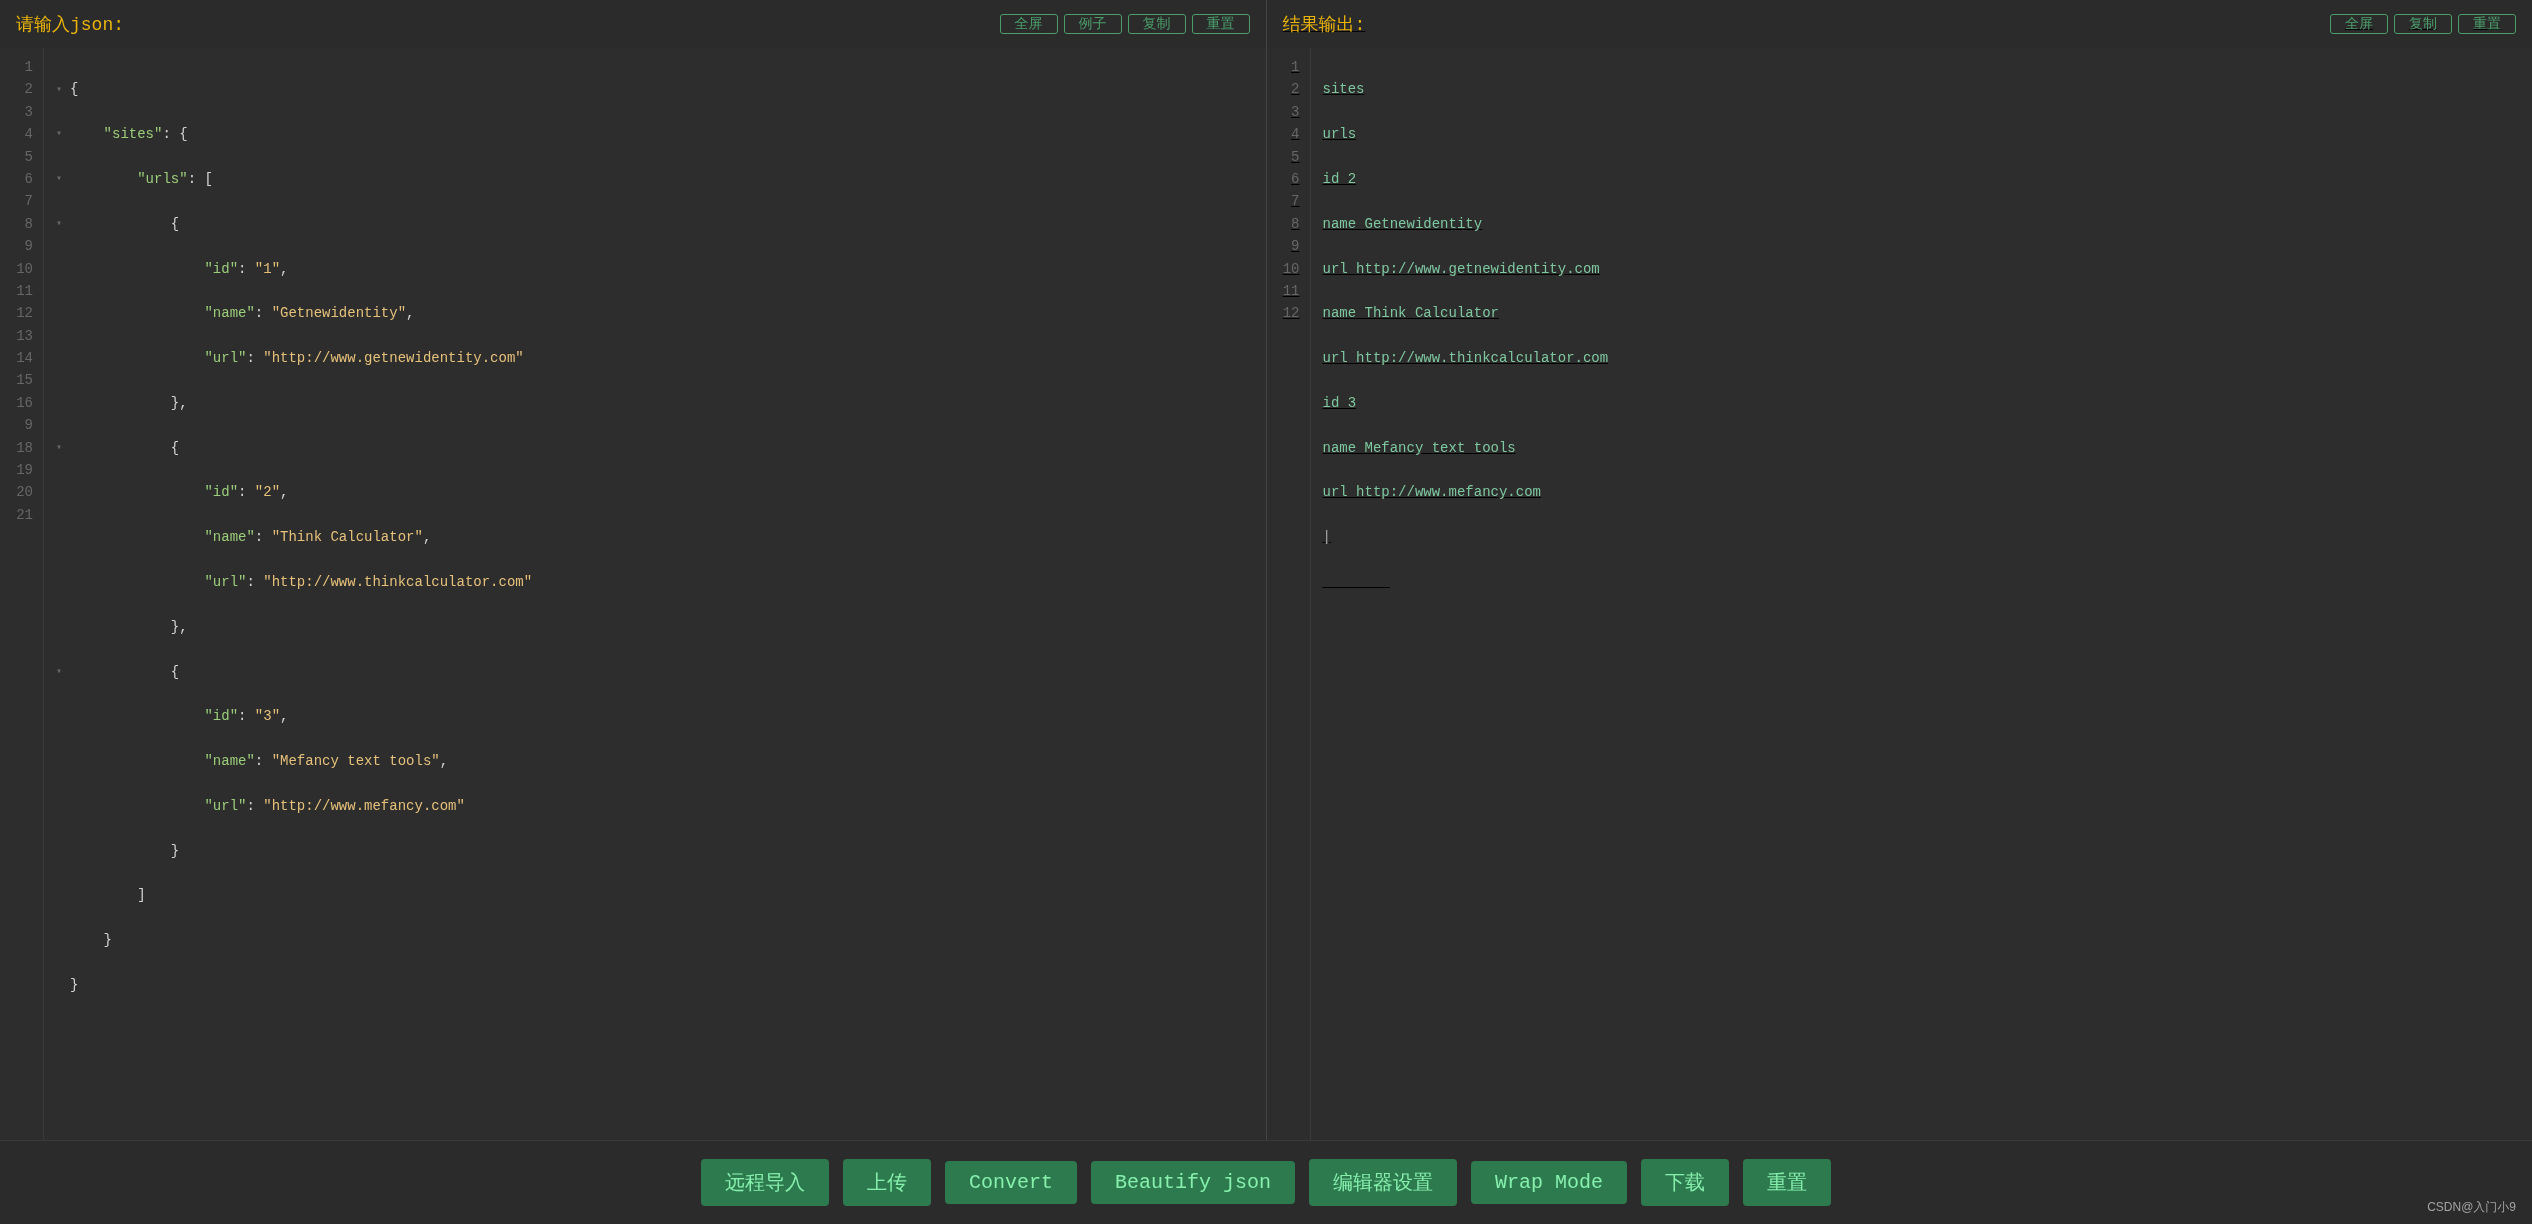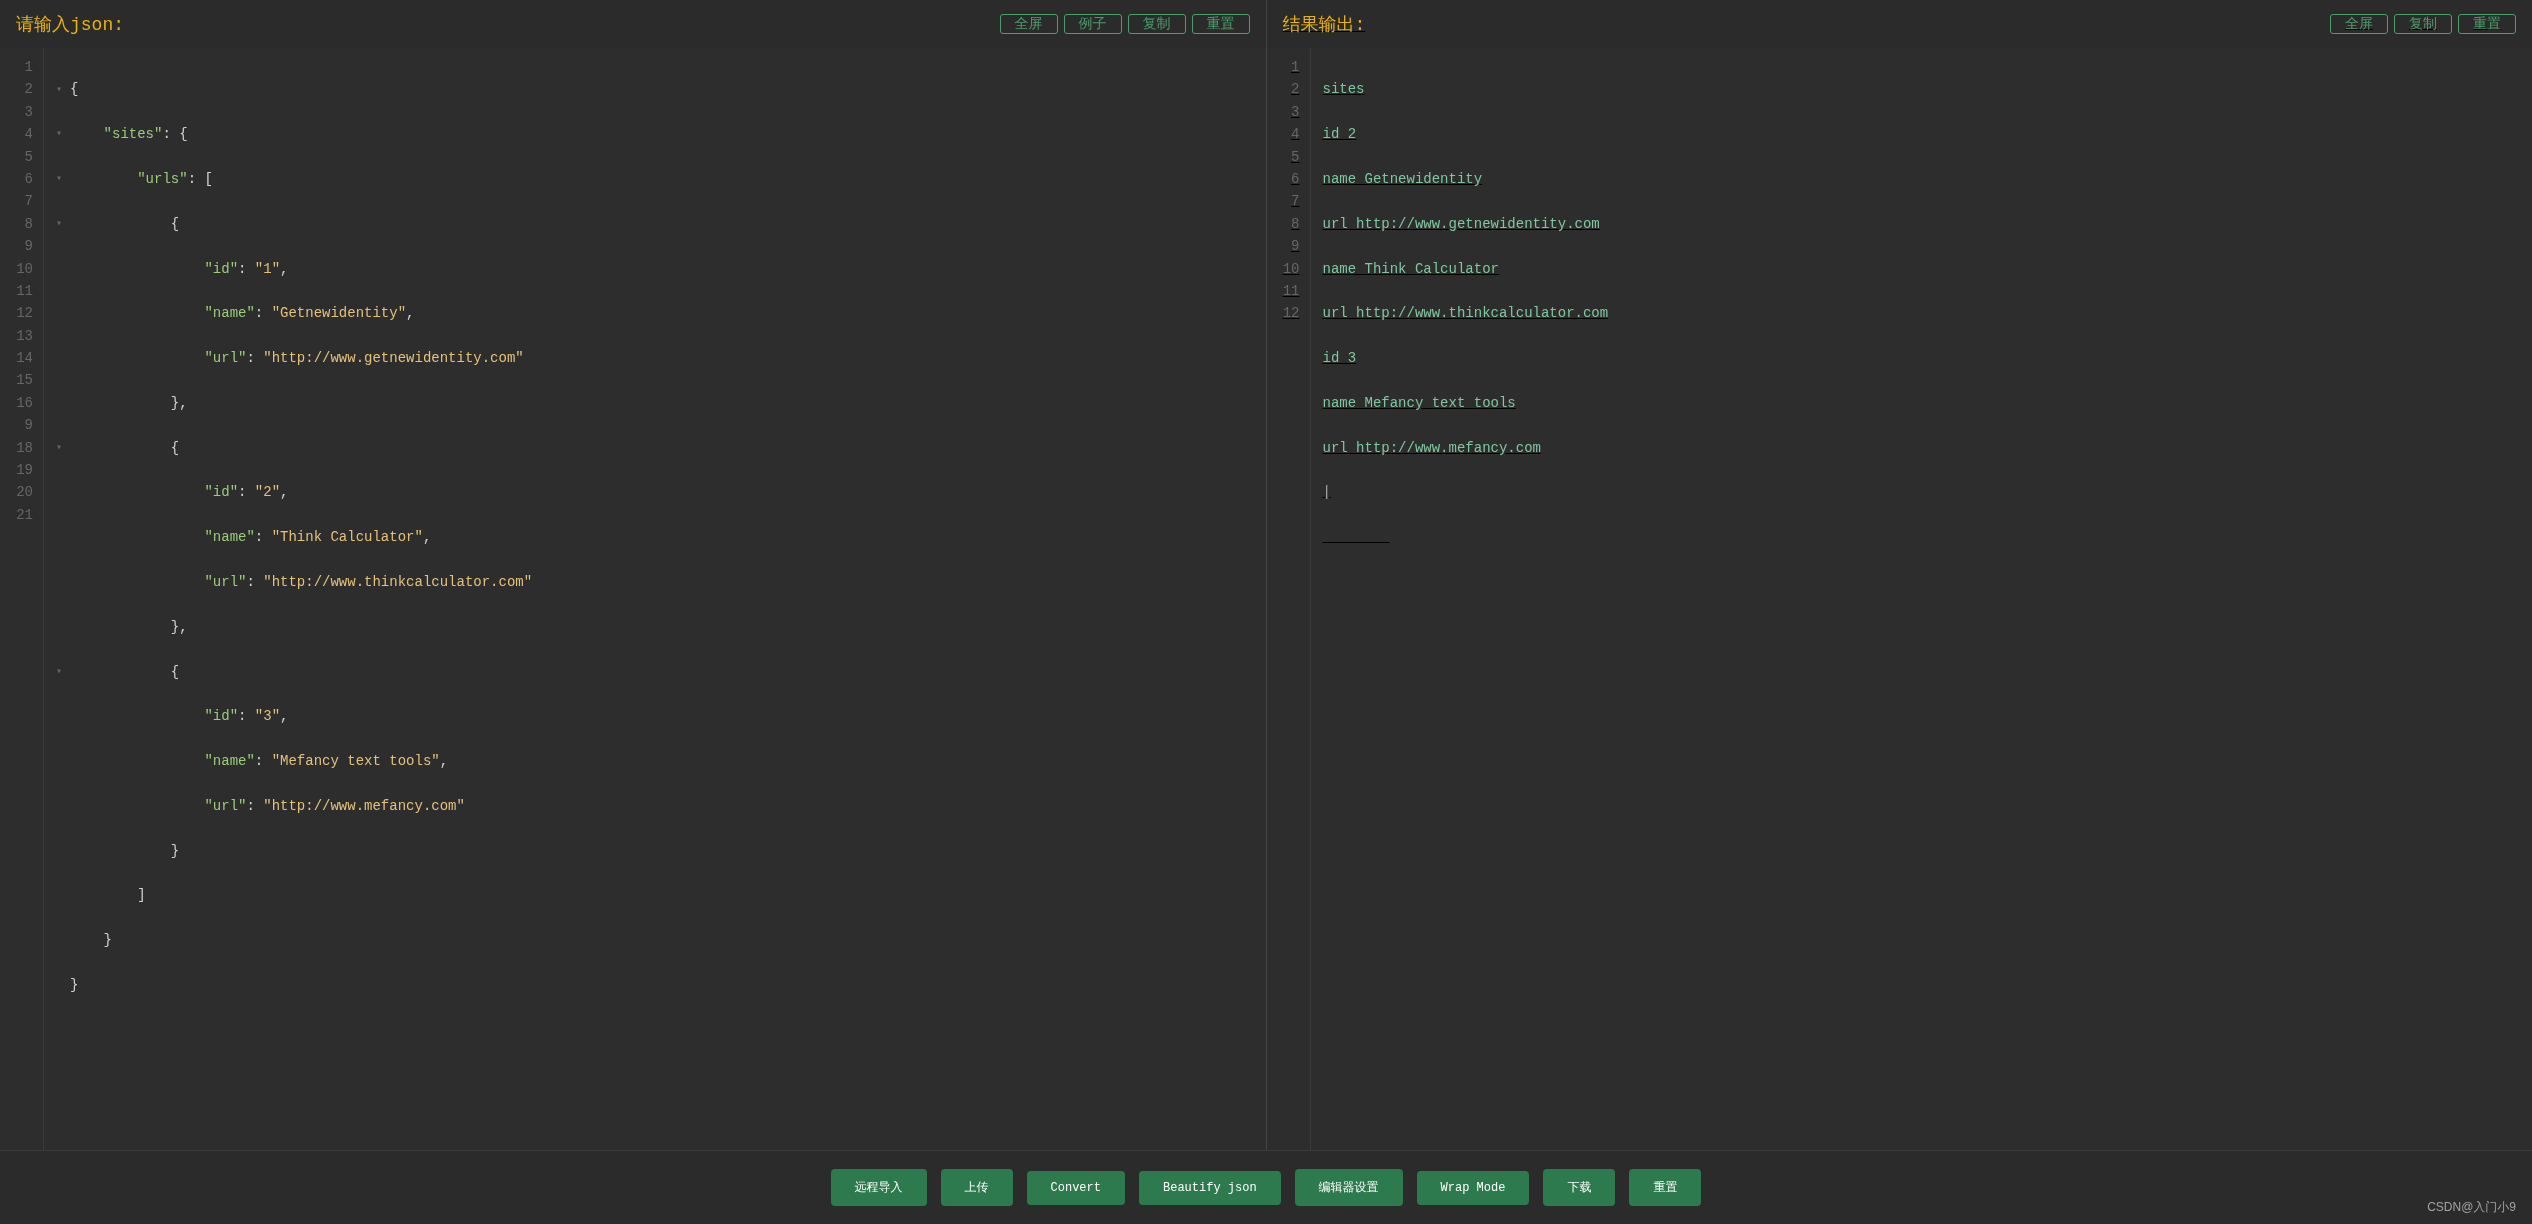--- a/index.html
+++ b/index.html
@@ -123,23 +123,23 @@
       display: flex;
       align-items: center;
       justify-content: center;
       gap: 14px;
       border-top: 1px solid #3a3a3a;
     }
 
     .action-btn {
       background: #2d7a4f;
       border: none;
-      color: #ffffff;
+      color: #86efac;
       padding: 10px 24px;
-      font-size: 12px;
+      font-size: 20px;
       cursor: pointer;
       border-radius: 4px;
       font-family: inherit;
       font-weight: 500;
     }
 
     .watermark {
       position: fixed;
       bottom: 8px;
       right: 16px;
@@ -252,20 +252,21 @@
           <div>6</div>
             <div>7</div>
             <div>8</div>
             <div>9</div>
             <div>10</div>
           <div>11</div>
             <div>12</div>
         </div>
         <div class="code-content">
 <div class="output-line"><span class="output-color">sites</span></div>
+<div class="output-line"><span class="output-color">urls</span></div>
 <div class="output-line"><span class="output-color">id 2</span></div>
 <div class="output-line"><span class="output-color">name Getnewidentity</span></div>
 <div class="output-line"><span class="output-color">url http://www.getnewidentity.com</span></div>
 <div class="output-line"><span class="output-color">name Think Calculator</span></div>
 <div class="output-line"><span class="output-color">url http://www.thinkcalculator.com</span></div>
 <div class="output-line"><span class="output-color">id 3</span></div>
 <div class="output-line"><span class="output-color">name Mefancy text tools</span></div>
 <div class="output-line"><span class="output-color">url http://www.mefancy.com</span></div>
 <div class="output-line cursor-line"><span class="output-color"></span></div>
         </div>

